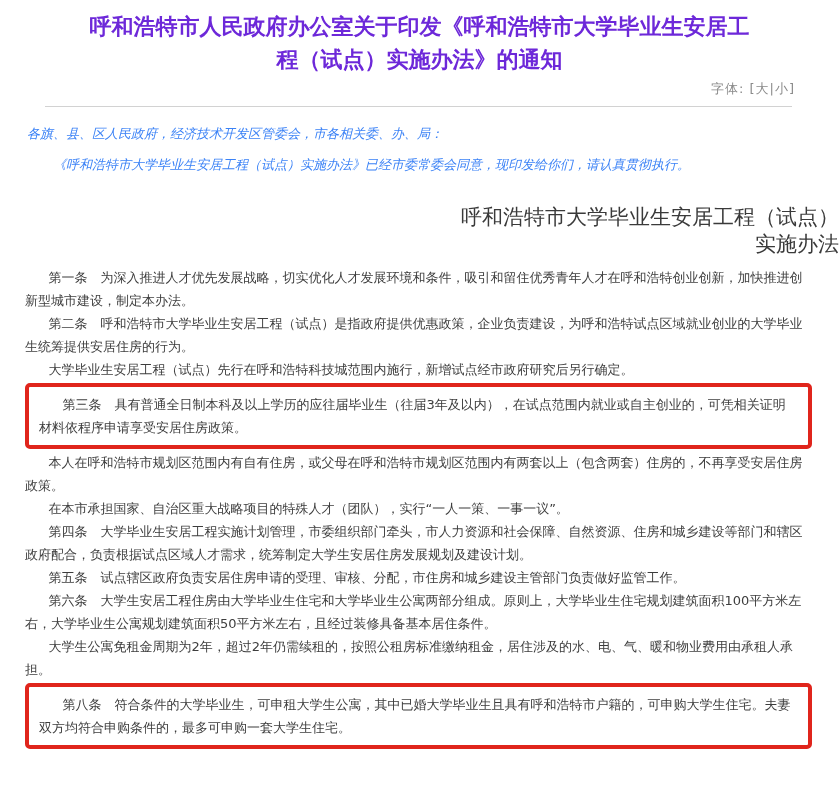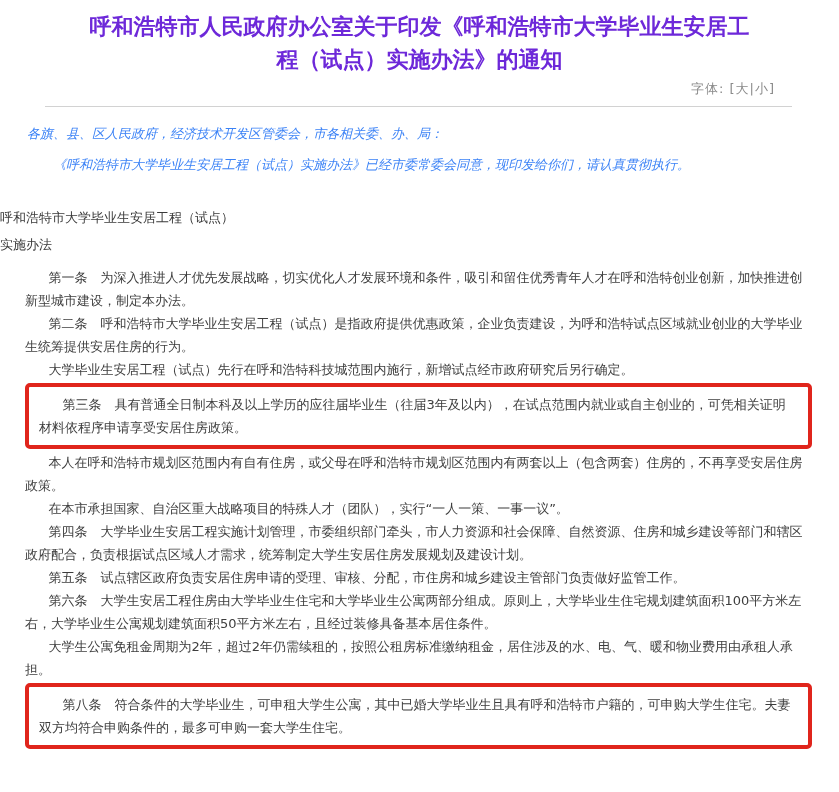--- a/index.html
+++ b/index.html
@@ -18,21 +18,21 @@
     text-align: center;
     font-family: "DejaVu Serif", serif;
     font-weight: bold;
     font-size: 22px;
     line-height: 33px;
     color: #6d28d9;
   }
 
   .font-row {
     margin-top: 4px;
-    padding-right: 64px;
+    padding-right: 44px;
     text-align: right;
     font-size: 13px;
     color: #8a8a8a;
     letter-spacing: 1px;
     margin-left: 24px;
   }
   .font-row .opt { cursor: pointer; color: #8a8a8a; }
 
   .header-divider {
     border: none;
@@ -46,22 +46,22 @@
     font-style: italic;
     font-size: 13px;
     line-height: 26px;
     color: #3b82f6;
   }
   .intro p { margin: 0 0 5px 0; }
   .intro p.notice { text-indent: 2em; }
 
   .doc-heading {
     margin-top: 26px;
-    text-align: left;
-    font-size: 13px;
+    text-align: right;
+    font-size: 21px;
     line-height: 27px;
     color: #3a3a3a;
   }
 
   .doc-body {
     margin: 8px 27px 0 25px;
     font-size: 13px;
     line-height: 23px;
     color: #3d3d3d;
   }

